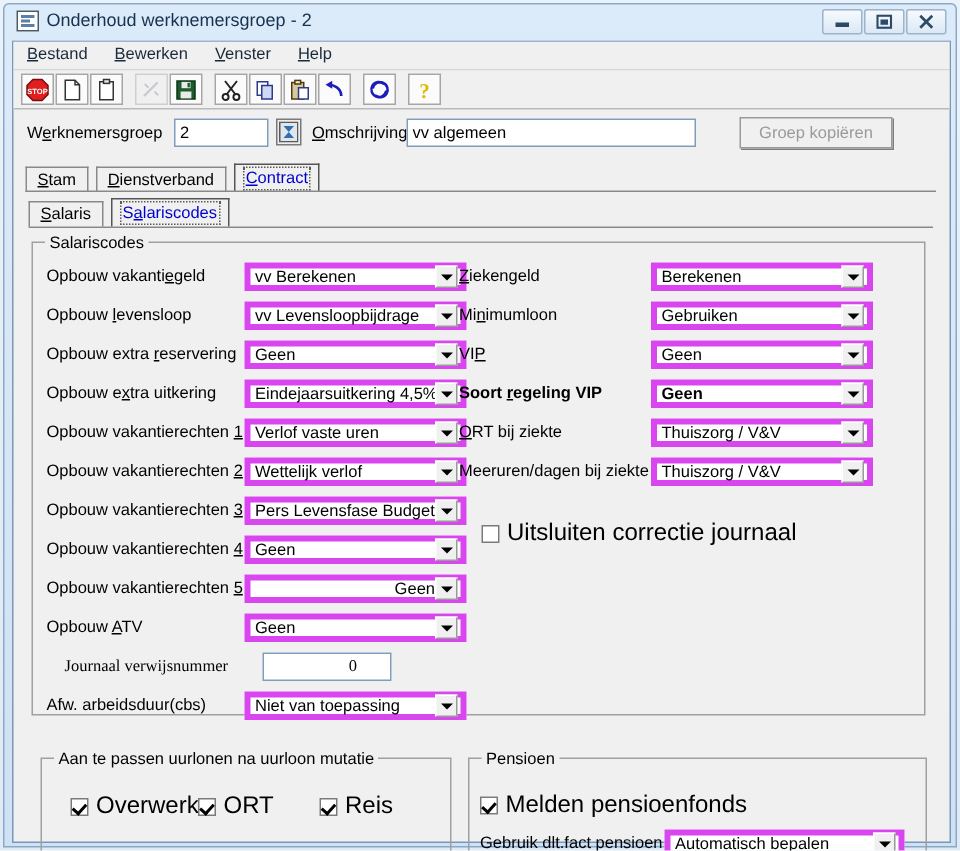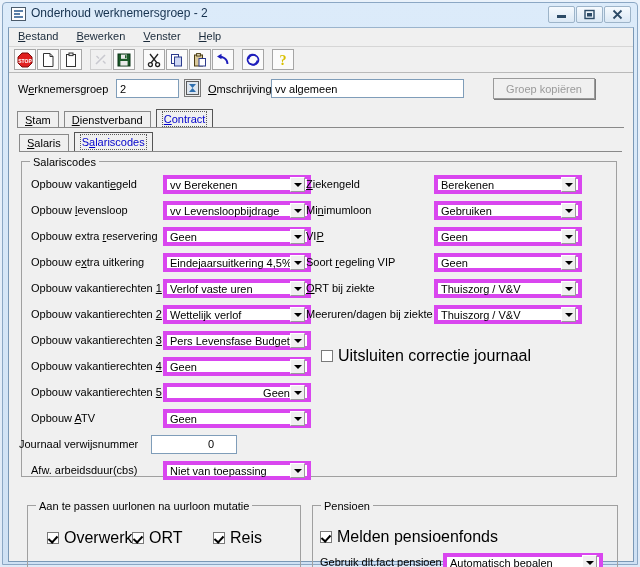--- a/index.html
+++ b/index.html
@@ -376,21 +376,21 @@
         <span class="arw"></span>
       </div>
     </div>
     <div class="frow" style="left:22px;top:381px;width:290px;">
       <span class="lbl">Opbouw <u class="ul">A</u>TV</span>
       <div class="combo" style="left:132px;width:148px;">
         <span class="cv">Geen</span>
         <span class="arw"></span>
       </div>
     </div>
-    <div class="frow" style="left:10px;top:407px;width:290px;">
+    <div class="frow" style="left:34px;top:407px;width:290px;font-family:Liberation Serif, serif;">
       <span class="lbl">Journaal verwijsnummer</span>
       <div class="numfield" style="left:132px;width:86px;">0</div>
     </div>
     <div class="frow" style="left:22px;top:433px;width:290px;">
       <span class="lbl">Afw. arbeidsduur(cbs)</span>
       <div class="combo" style="left:132px;width:148px;">
         <span class="cv">Niet van toepassing</span>
         <span class="arw"></span>
       </div>
     </div>
@@ -409,21 +409,21 @@
         <span class="arw"></span>
       </div>
     </div>
     <div class="frow" style="left:297px;top:199px;width:300px;">
       <span class="lbl">VI<u class="ul">P</u></span>
       <div class="combo" style="left:128px;width:148px;">
         <span class="cv">Geen</span>
         <span class="arw"></span>
       </div>
     </div>
-    <div class="frow" style="left:297px;top:225px;width:300px;">
+    <div class="frow" style="left:297px;top:225px;width:300px;font-weight:bold;">
       <span class="lbl">Soort <u class="ul">r</u>egeling VIP</span>
       <div class="combo" style="left:128px;width:148px;">
         <span class="cv">Geen</span>
         <span class="arw"></span>
       </div>
     </div>
     <div class="frow" style="left:297px;top:251px;width:300px;">
       <span class="lbl"><u class="ul">O</u>RT bij ziekte</span>
       <div class="combo" style="left:128px;width:148px;">
         <span class="cv">Thuiszorg / V&amp;V</span>

